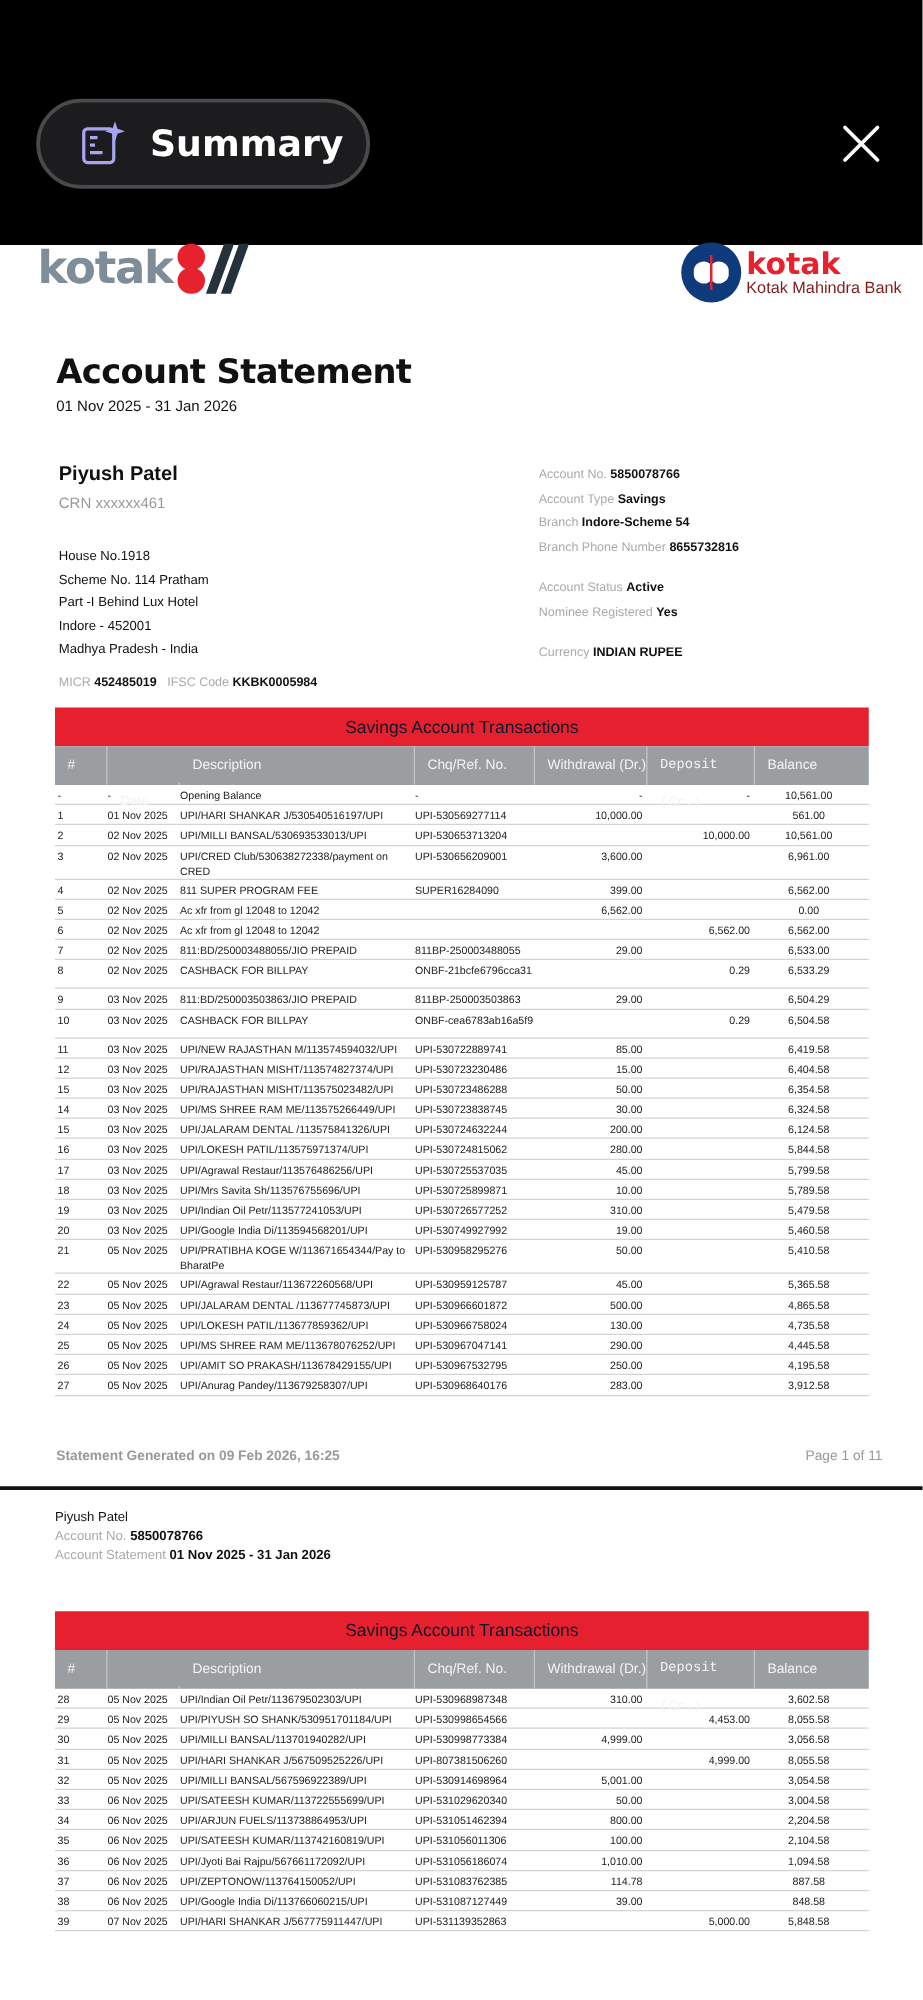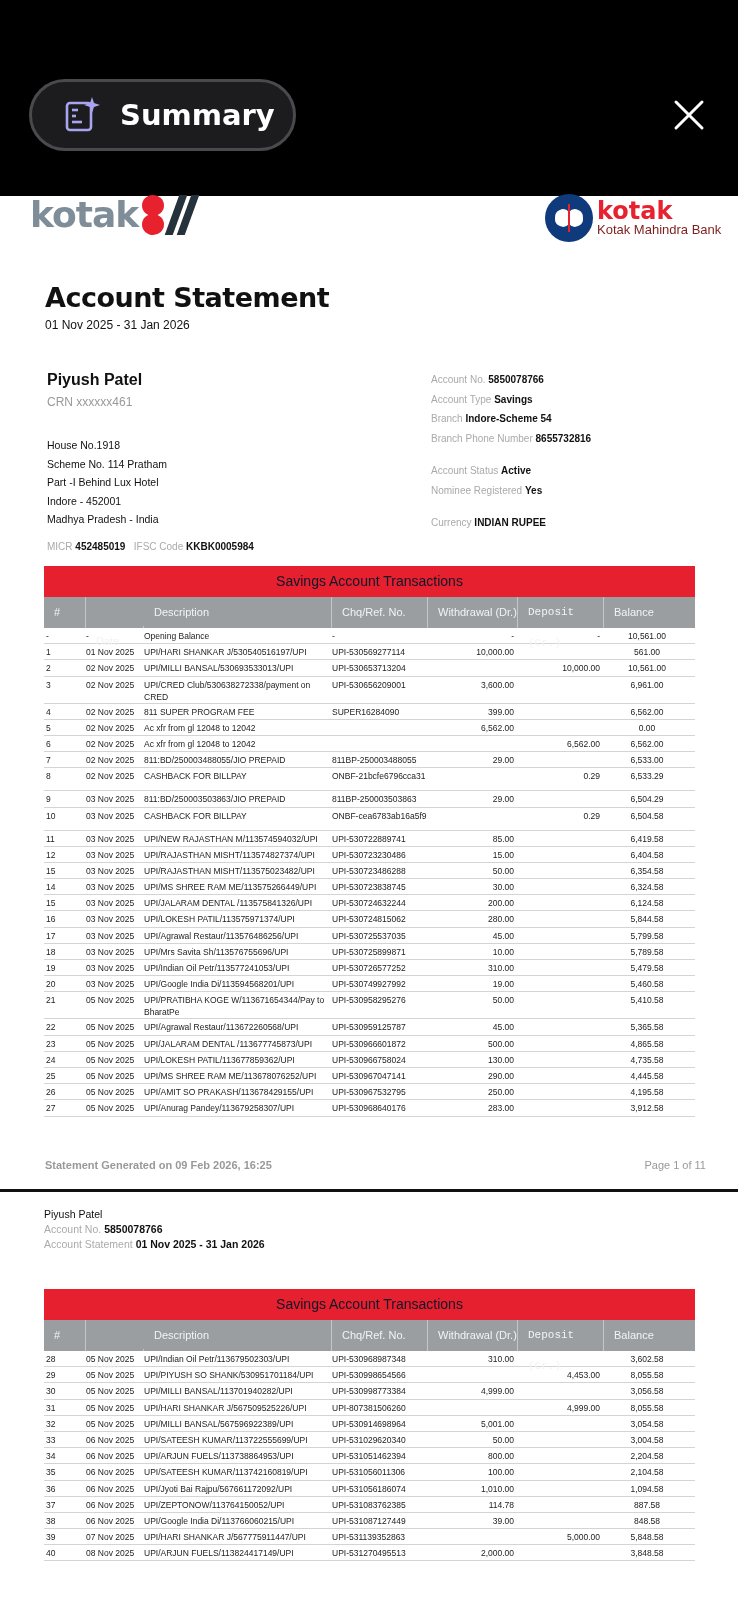--- a/index.html
+++ b/index.html
@@ -519,23 +519,14 @@
       </div>
       <div class="row">
         <div class="c0">39</div>
         <div class="c1">07 Nov 2025</div>
         <div class="c2">UPI/HARI SHANKAR  J/567775911447/UPI</div>
         <div class="c3">UPI-531139352863</div>
         <div class="c4"></div>
         <div class="c5">5,000.00</div>
         <div class="c6">5,848.58</div>
       </div>
-      <div class="row">
-        <div class="c0">40</div>
-        <div class="c1">08 Nov 2025</div>
-        <div class="c2">UPI/ARJUN FUELS/113824417149/UPI</div>
-        <div class="c3">UPI-531270495513</div>
-        <div class="c4">2,000.00</div>
-        <div class="c5"></div>
-        <div class="c6">3,848.58</div>
-      </div>
     </div>
 </div>
 
 </body></html>

